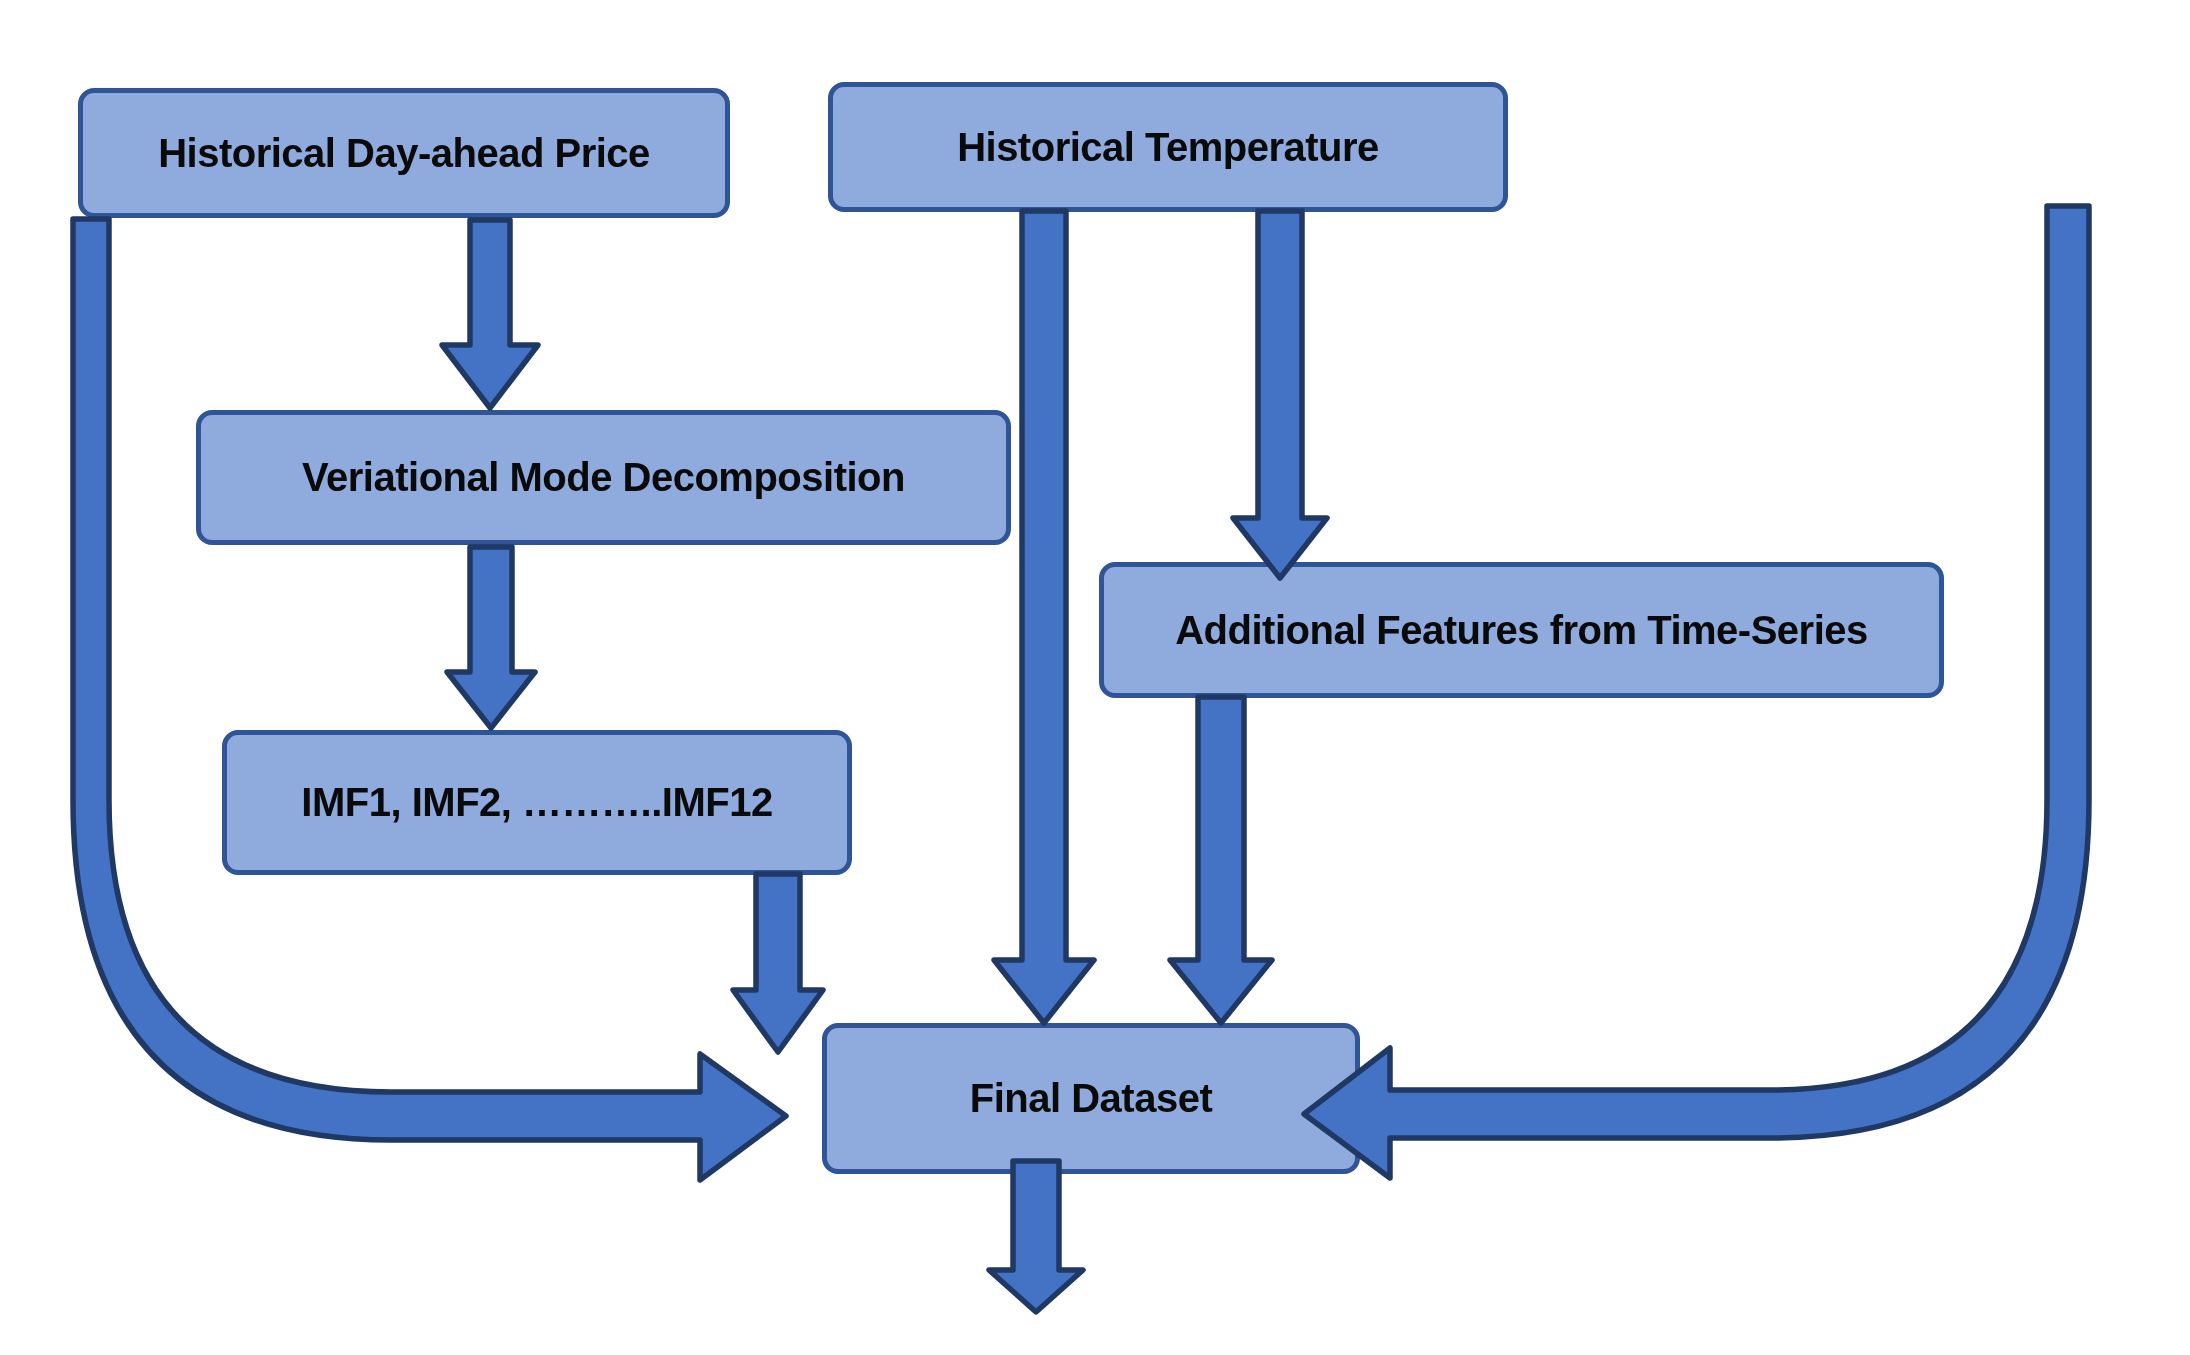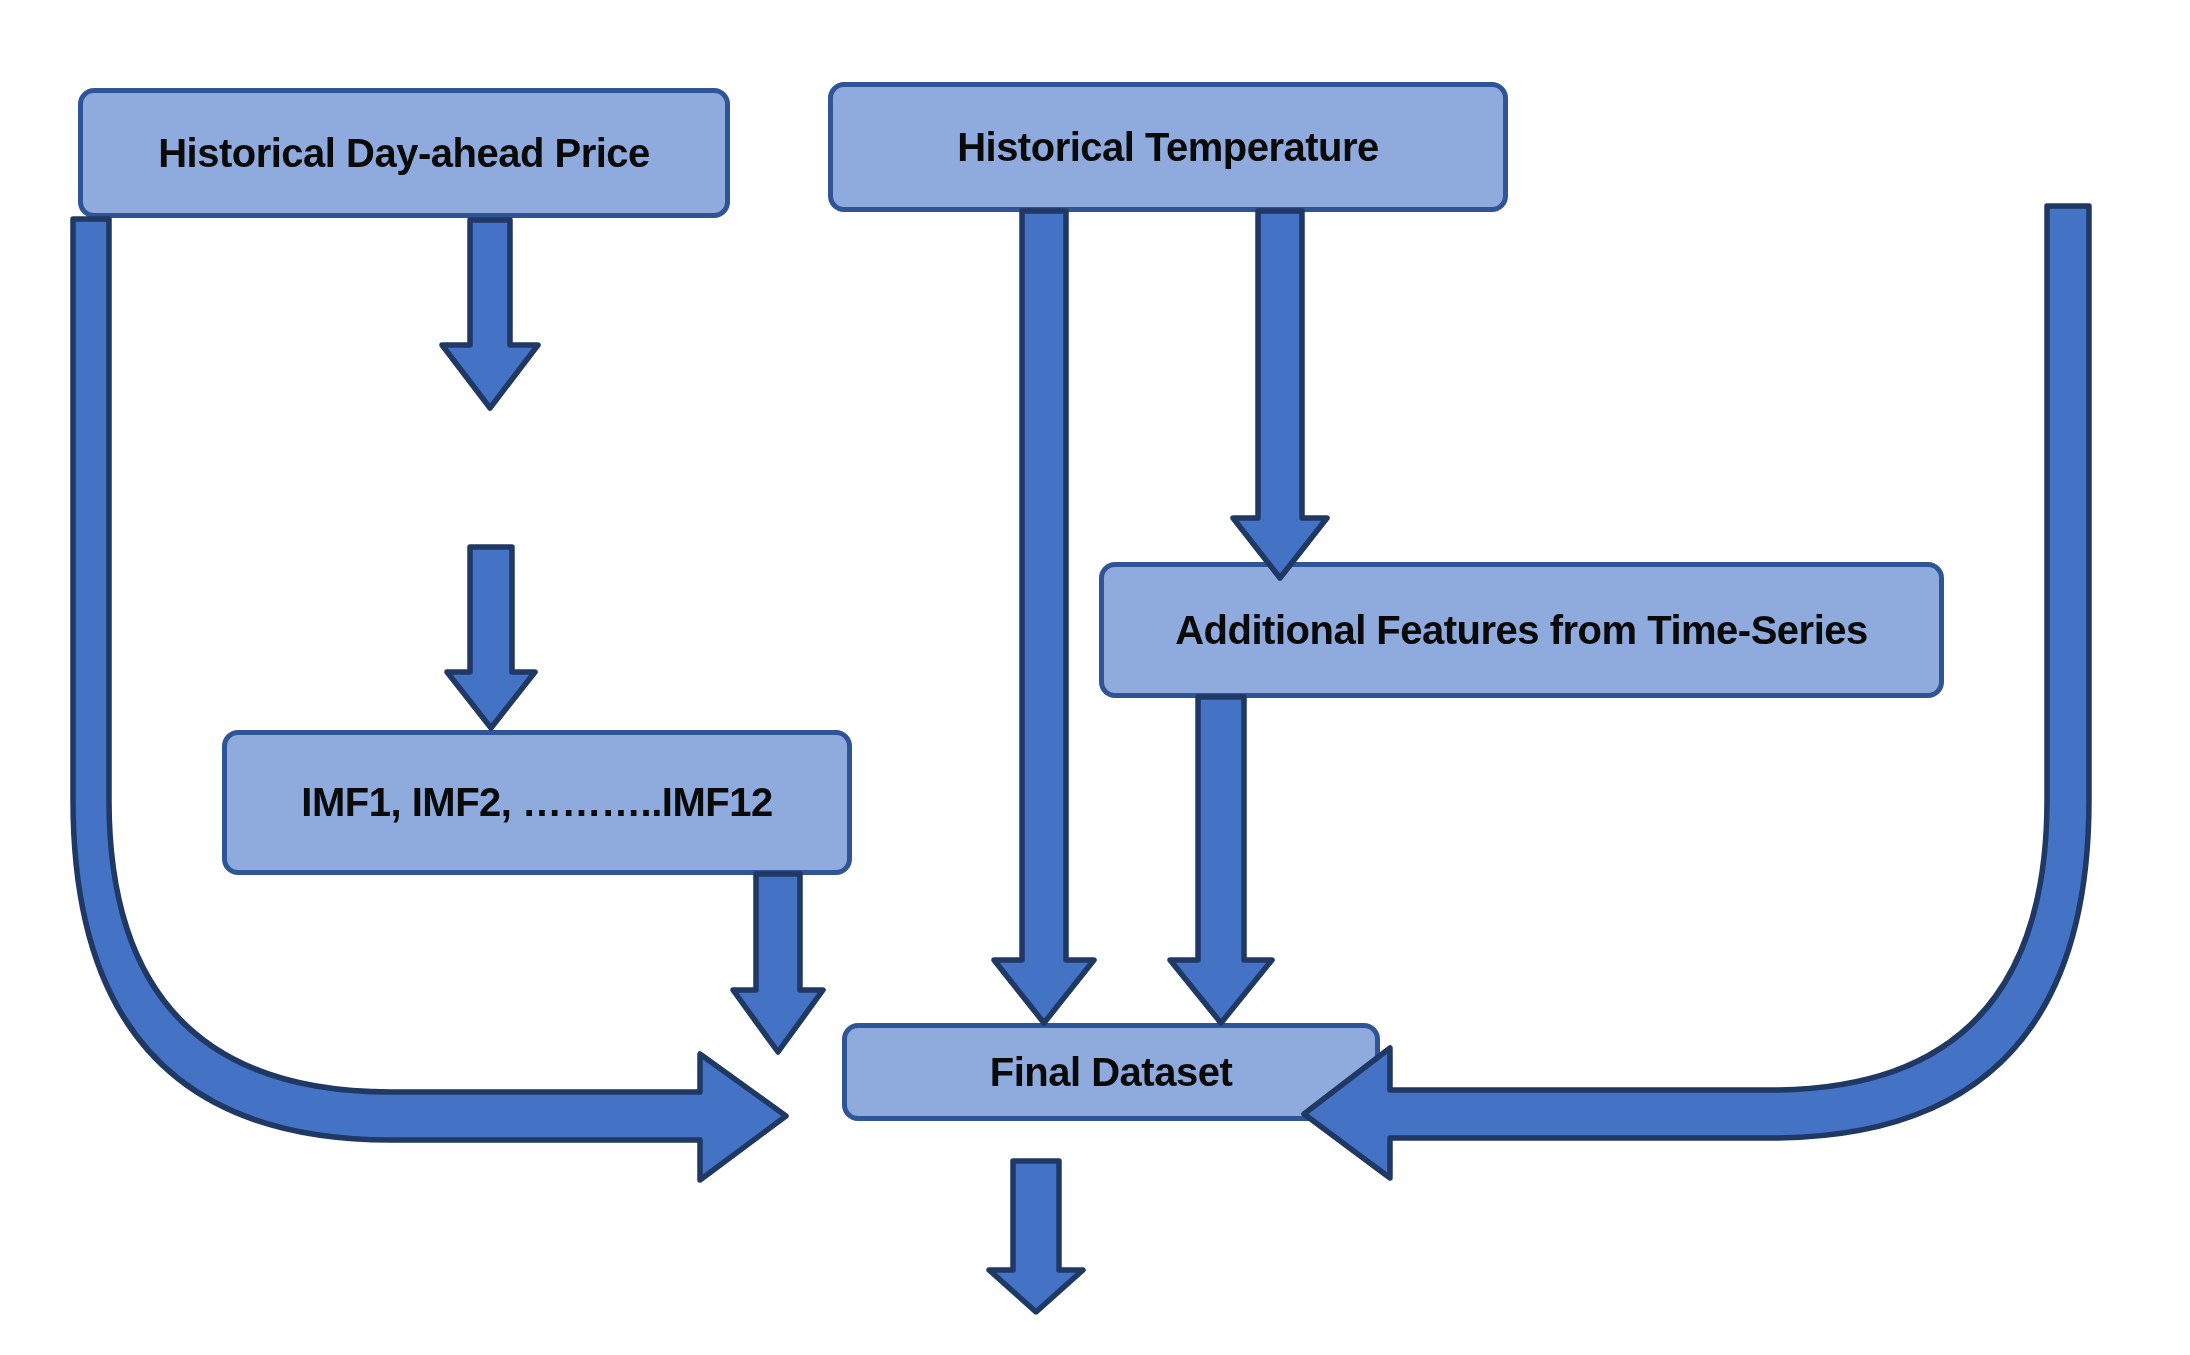--- a/index.html
+++ b/index.html
@@ -34,21 +34,21 @@
     color:var(--text,#0a0a0a);
     margin-left:46px;
   }
   .node .label{padding:0 20px;}
   #n-price       {left:32px;  top:88px;   width:652px; height:130px;}
   #n-temperature {left:782px; top:82px;   width:680px; height:130px;}
   #n-wind        {left:1502px;top:72px;   width:650px; height:133px;}
   #n-vmd         {left:150px; top:410px;  width:815px; height:135px;}
   #n-imf         {left:176px; top:730px;  width:630px; height:145px;}
   #n-features    {left:1053px;top:562px;  width:845px; height:136px;}
-  #n-final       {left:796px; top:1023px; width:538px; height:98px;}
+  #n-final       {left:776px; top:1023px; width:538px; height:151px;}
 </style>
 </head>
 <body>
 
 <div class="canvas">
 
   <svg class="arrows" viewBox="0 0 2190 1355" xmlns="http://www.w3.org/2000/svg">
 
     <polygon class="arrow-shape" points="470,220 470,345 442,345 490,408 538,345 510,345 510,220"></polygon>
 
@@ -71,20 +71,23 @@
 
   <div class="node" id="n-price">
     <span class="label">Historical Day-ahead Price</span>
   </div>
 
   <div class="node" id="n-temperature">
     <span class="label">Historical Temperature</span>
   </div>
 
 
+  <div class="node" id="n-vmd">
+    <span class="label">Veriational Mode Decomposition</span>
+  </div>
 
   <div class="node" id="n-imf">
     <span class="label">IMF1, IMF2, ………..IMF12</span>
   </div>
 
   <div class="node" id="n-features">
     <span class="label">Additional Features from Time-Series</span>
   </div>
 
   <div class="node" id="n-final">

